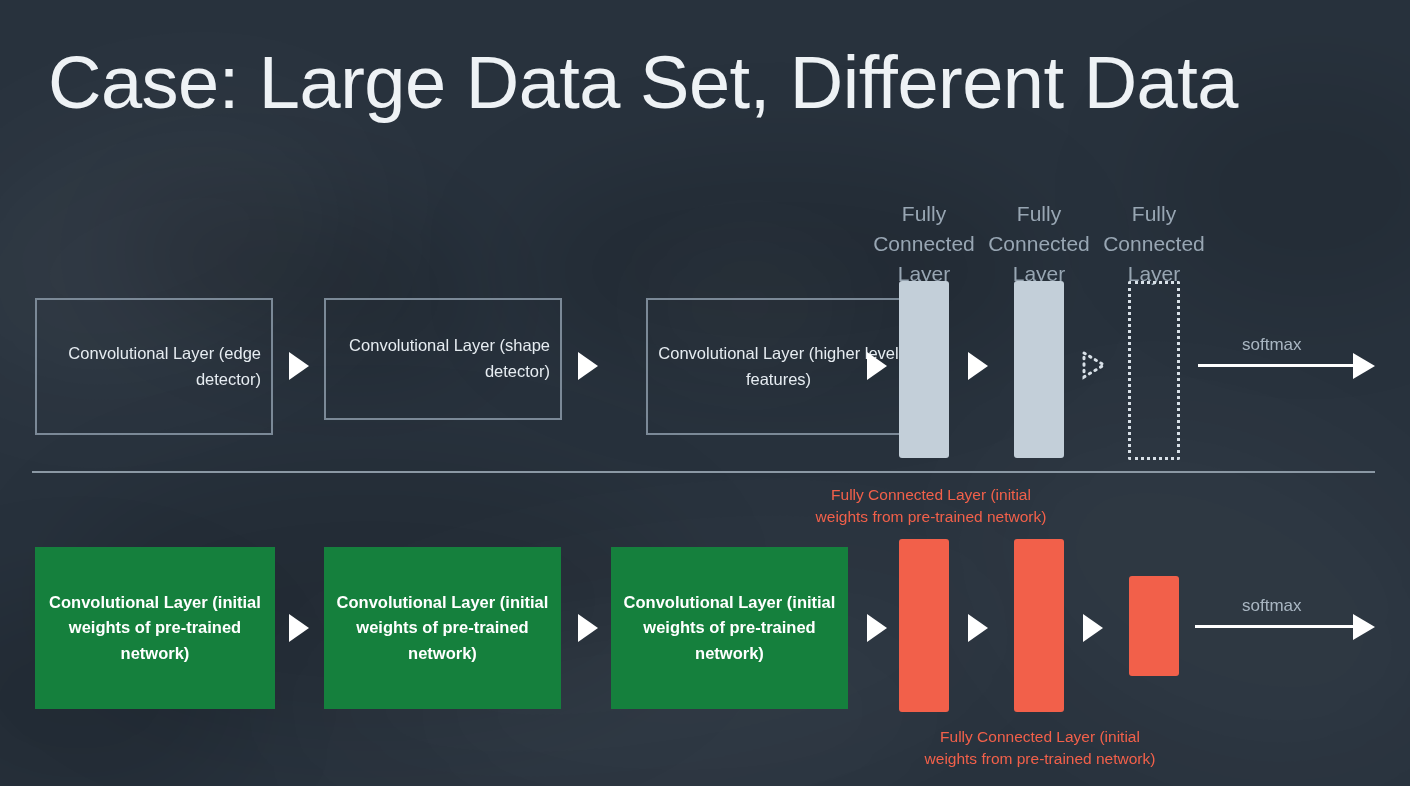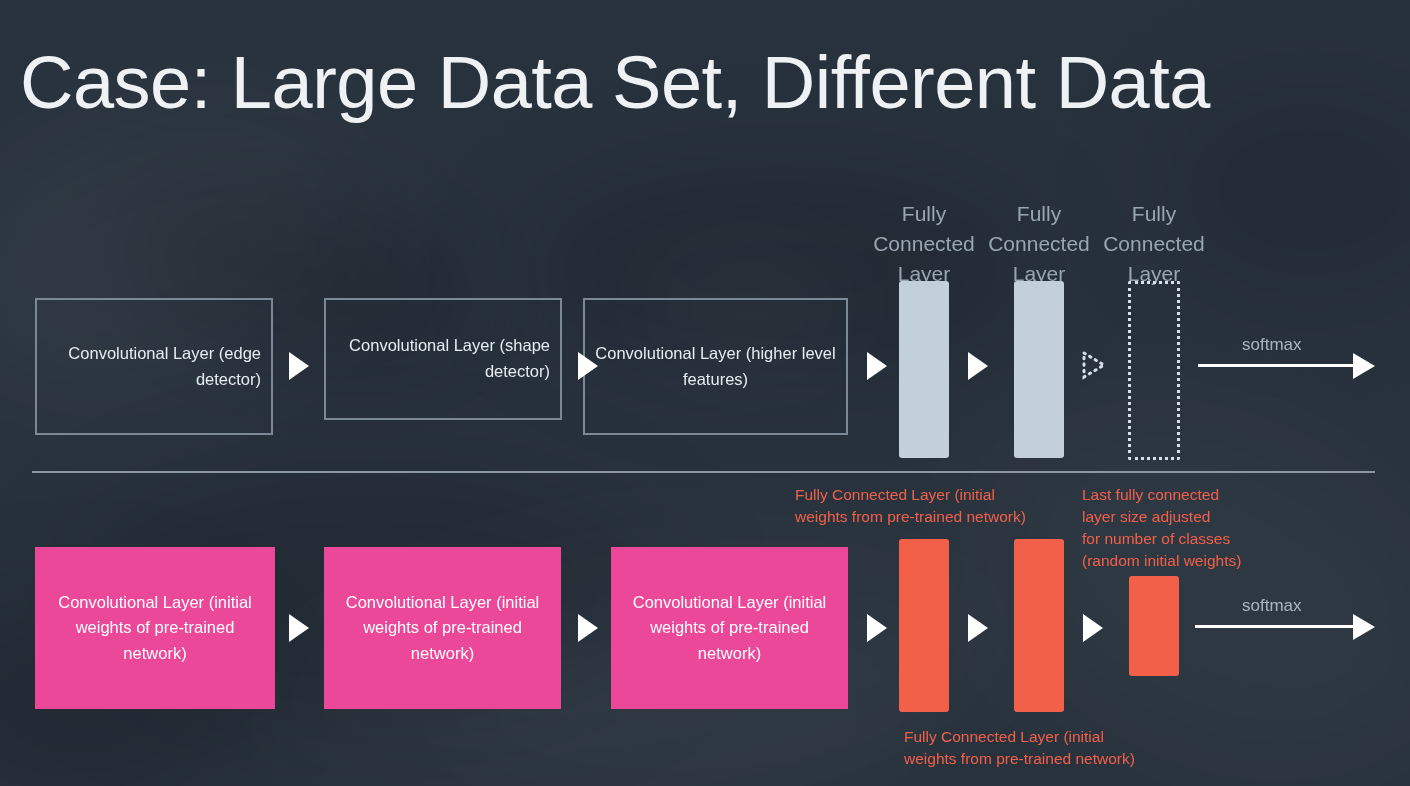--- a/index.html
+++ b/index.html
@@ -35,21 +35,21 @@
   .b5 { left: 980px;  top: 430px;  width: 480px; height: 320px; background: rgba(255,255,255,0.028); transform: rotate(25deg); }
   .b6 { left: 60px;   top: 470px;  width: 620px; height: 260px; background: rgba(0,0,0,0.12); }
   .b7 { left: 300px;  top: 560px;  width: 700px; height: 220px; background: rgba(255,255,255,0.022); transform: rotate(-8deg); }
   .b8 { left: 1150px; top: 80px;   width: 320px; height: 220px; background: rgba(0,0,0,0.10); }
   .b9 { left: 420px;  top: 620px;  width: 520px; height: 180px; background: rgba(255,255,255,0.018); }
   .b10{ left: -80px;  top: 600px;  width: 320px; height: 200px; background: rgba(0,0,0,0.13); }
 
   
   #page-title {
     position: absolute;
-    left: 20px;
+    left: 48px;
     top: 44px;
     font-size: 74px;
     font-weight: 300;
     letter-spacing: -0.5px;
     color: #eef2f5;
     line-height: 1.05;
     white-space: nowrap;
   }
 
   
@@ -65,23 +65,24 @@
     font-size: 16.5px;
     line-height: 1.55;
     color: #e6ecf1;
     padding: 6px 10px;
   }
   .conv-box.outline {
     border: 2px solid #7b8997;
     background: transparent;
   }
   .conv-box.filled {
-    background: #ec4899;
+    background: #15803d;
     border: none;
     color: #ffffff;
+    font-weight: bold;
   }
 
   
   .fc-bar {
     position: absolute;
     border-radius: 3px;
   }
   .fc-bar.solid-gray { background: #c3cfd9; }
   .fc-bar.solid-red  { background: #f2604a; }
   .fc-bar.dotted {
@@ -140,20 +141,21 @@
     left: 32px;
     top: 471px;
     width: 1343px;
     height: 2px;
     background: #8b98a4;
   }
 
   
   .annotation {
     position: absolute;
+    text-align: center;
     color: #f2604a;
     font-size: 15.5px;
     line-height: 1.42;
     white-space: pre-line;
   }
 </style>
 </head>
 <body>
 
 <div id="bg-texture">
@@ -172,21 +174,21 @@
 <div id="page-title">Case: Large Data Set, Different Data</div>
 
 <div class="stage">
 
   <div class="conv-box outline" style="left:35px; top:298px; width:238px; height:137px;text-align:right;">
     <span>Convolutional Layer (edge detector)</span>
   </div>
   <div class="conv-box outline" style="left:324px; top:298px; width:238px; height:122px;text-align:right;">
     <span>Convolutional Layer (shape detector)</span>
   </div>
-  <div class="conv-box outline" style="left:583px; top:298px; width:265px; height:137px;">
+  <div class="conv-box outline" style="left:646px; top:298px; width:265px; height:137px;">
     <span>Convolutional Layer (higher level features)</span>
   </div>
 
   <div class="tri" style="left:289px; top:352px;"></div>
   <div class="tri" style="left:578px; top:352px;"></div>
   <div class="tri" style="left:867px; top:352px;"></div>
   <div class="tri" style="left:968px; top:352px;"></div>
 
   <div class="tri-dotted" style="left:1081px; top:350px;">
     <svg width="26" height="30" viewBox="0 0 26 30">
@@ -211,24 +213,20 @@
   <div class="softmax-group">
     <div class="softmax-label" style="left:1242px; top:335px;">softmax</div>
     <div class="softmax-line" style="left:1198px; top:364px; width:155px;"></div>
     <div class="softmax-head" style="left:1353px; top:353px;"></div>
   </div>
 
   <div id="divider"></div>
 
   <div class="annotation" style="left:795px; top:484px; width:272px;">Fully Connected Layer (initial
 weights from pre-trained network)</div>
-  <div class="annotation" style="left:1082px; top:484px; width:188px;">Last fully connected
-layer size adjusted
-for number of classes
-(random initial weights)</div>
   <div class="annotation" style="left:904px; top:726px; width:272px;">Fully Connected Layer (initial
 weights from pre-trained network)</div>
 
   <div class="conv-box filled" style="left:35px; top:547px; width:240px; height:162px;">
     <span>Convolutional Layer (initial weights of pre-trained network)</span>
   </div>
   <div class="conv-box filled" style="left:324px; top:547px; width:237px; height:162px;">
     <span>Convolutional Layer (initial weights of pre-trained network)</span>
   </div>
   <div class="conv-box filled" style="left:611px; top:547px; width:237px; height:162px;">

